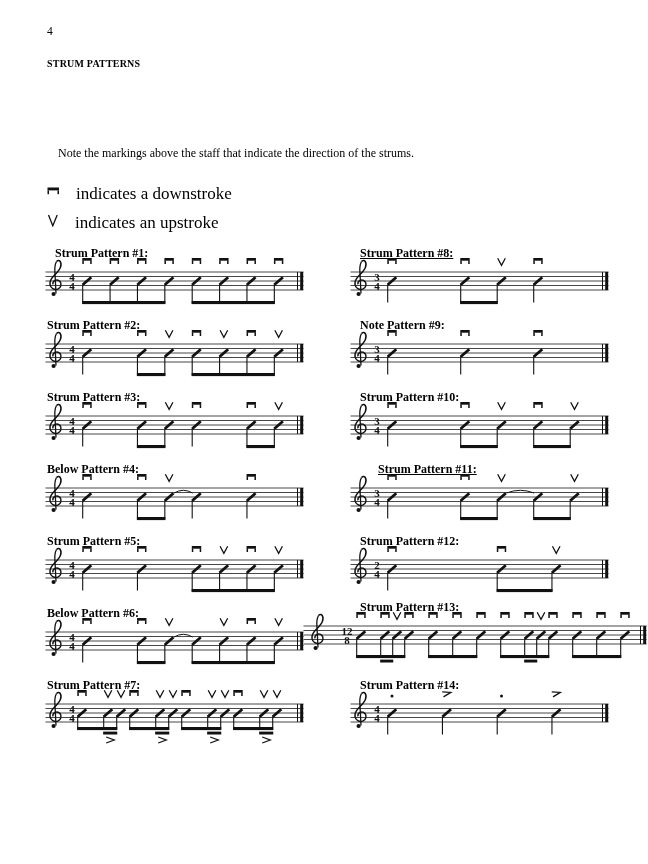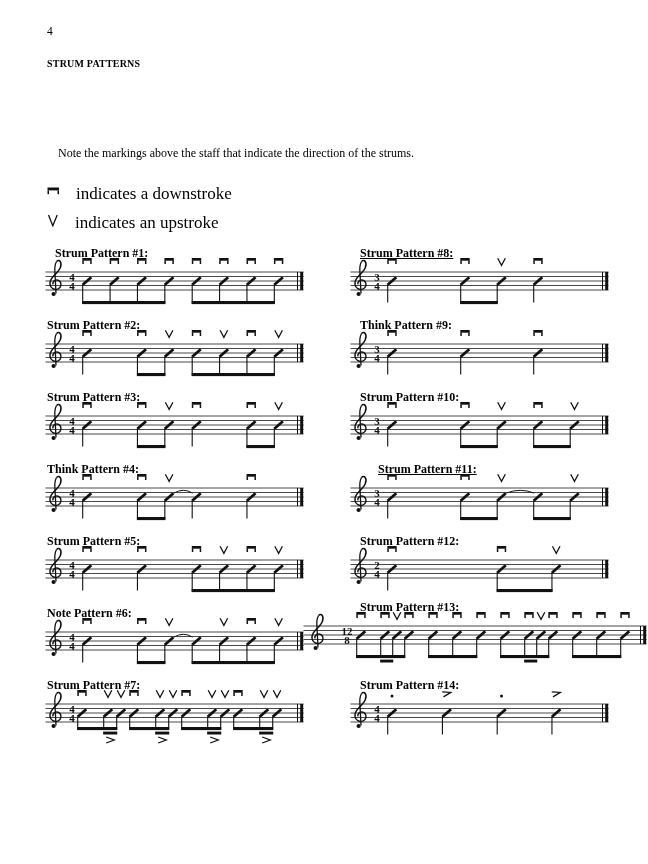--- a/index.html
+++ b/index.html
@@ -211,21 +211,21 @@
           <rect x="146.8" y="10" width="9.4" height="2.7" fill="#111111"></rect>
           <rect x="146.8" y="12.4" width="1.5" height="3.6" fill="#111111"></rect>
           <rect x="154.7" y="12.4" width="1.5" height="3.6" fill="#111111"></rect>
           <rect x="201.55" y="10" width="9.4" height="2.7" fill="#111111"></rect>
           <rect x="201.55" y="12.4" width="1.5" height="3.6" fill="#111111"></rect>
           <rect x="209.45" y="12.4" width="1.5" height="3.6" fill="#111111"></rect>
           <polyline points="229.825,10.2 233.625,17.4 237.425,10.2" fill="none" stroke="#111111" stroke-width="1.25"></polyline>
         </svg>
       </div>
       <div class="pattern-cell" style="left: 45px; top: 462px;">
-        <div class="pattern-label" style="left: 2px;">Think Pattern #4:</div>
+        <div class="pattern-label" style="left: 2px;">Below Pattern #4:</div>
         <svg class="staff-svg" width="260" height="76" viewBox="0 0 260 76" style="top: 2px;">
           <line x1="0.5" y1="24" x2="258.5" y2="24" stroke="#111111" stroke-width="0.9" opacity="0.85"></line>
           <line x1="0.5" y1="28.5" x2="258.5" y2="28.5" stroke="#111111" stroke-width="0.9" opacity="0.85"></line>
           <line x1="0.5" y1="33" x2="258.5" y2="33" stroke="#111111" stroke-width="0.9" opacity="0.85"></line>
           <line x1="0.5" y1="37.5" x2="258.5" y2="37.5" stroke="#111111" stroke-width="0.9" opacity="0.85"></line>
           <line x1="0.5" y1="42" x2="258.5" y2="42" stroke="#111111" stroke-width="0.9" opacity="0.85"></line>
           <line x1="252.5" y1="24" x2="252.5" y2="42" stroke="#111111" stroke-width="1"></line>
           <rect x="255.2" y="24" width="3" height="18" fill="#111111"></rect>
           <path d="M 11.5 13.5 C 14.5 10.5 17.2 14.5 15.4 19.5
                    C 13.9 23.6 8.3 27.5 6.1 31.3
@@ -304,21 +304,21 @@
           <rect x="146.8" y="12.4" width="1.5" height="3.6" fill="#111111"></rect>
           <rect x="154.7" y="12.4" width="1.5" height="3.6" fill="#111111"></rect>
           <polyline points="175.075,10.2 178.875,17.4 182.675,10.2" fill="none" stroke="#111111" stroke-width="1.25"></polyline>
           <rect x="201.55" y="10" width="9.4" height="2.7" fill="#111111"></rect>
           <rect x="201.55" y="12.4" width="1.5" height="3.6" fill="#111111"></rect>
           <rect x="209.45" y="12.4" width="1.5" height="3.6" fill="#111111"></rect>
           <polyline points="229.825,10.2 233.625,17.4 237.425,10.2" fill="none" stroke="#111111" stroke-width="1.25"></polyline>
         </svg>
       </div>
       <div class="pattern-cell" style="left: 45px; top: 606px;">
-        <div class="pattern-label" style="left: 2px;">Note Pattern #6:</div>
+        <div class="pattern-label" style="left: 2px;">Below Pattern #6:</div>
         <svg class="staff-svg" width="260" height="76" viewBox="0 0 260 76" style="top: 2px;">
           <line x1="0.5" y1="24" x2="258.5" y2="24" stroke="#111111" stroke-width="0.9" opacity="0.85"></line>
           <line x1="0.5" y1="28.5" x2="258.5" y2="28.5" stroke="#111111" stroke-width="0.9" opacity="0.85"></line>
           <line x1="0.5" y1="33" x2="258.5" y2="33" stroke="#111111" stroke-width="0.9" opacity="0.85"></line>
           <line x1="0.5" y1="37.5" x2="258.5" y2="37.5" stroke="#111111" stroke-width="0.9" opacity="0.85"></line>
           <line x1="0.5" y1="42" x2="258.5" y2="42" stroke="#111111" stroke-width="0.9" opacity="0.85"></line>
           <line x1="252.5" y1="24" x2="252.5" y2="42" stroke="#111111" stroke-width="1"></line>
           <rect x="255.2" y="24" width="3" height="18" fill="#111111"></rect>
           <path d="M 11.5 13.5 C 14.5 10.5 17.2 14.5 15.4 19.5
                    C 13.9 23.6 8.3 27.5 6.1 31.3
@@ -474,21 +474,21 @@
           <rect x="110.3" y="10" width="9.4" height="2.7" fill="#111111"></rect>
           <rect x="110.3" y="12.4" width="1.5" height="3.6" fill="#111111"></rect>
           <rect x="118.2" y="12.4" width="1.5" height="3.6" fill="#111111"></rect>
           <polyline points="147.7,10.2 151.5,17.4 155.3,10.2" fill="none" stroke="#111111" stroke-width="1.25"></polyline>
           <rect x="183.3" y="10" width="9.4" height="2.7" fill="#111111"></rect>
           <rect x="183.3" y="12.4" width="1.5" height="3.6" fill="#111111"></rect>
           <rect x="191.2" y="12.4" width="1.5" height="3.6" fill="#111111"></rect>
         </svg>
       </div>
       <div class="pattern-cell" style="left: 350px; top: 318px;">
-        <div class="pattern-label" style="left: 10px;">Think Pattern #9:</div>
+        <div class="pattern-label" style="left: 10px;">Note Pattern #9:</div>
         <svg class="staff-svg" width="260" height="76" viewBox="0 0 260 76" style="top: 2px;">
           <line x1="0.5" y1="24" x2="258.5" y2="24" stroke="#111111" stroke-width="0.9" opacity="0.85"></line>
           <line x1="0.5" y1="28.5" x2="258.5" y2="28.5" stroke="#111111" stroke-width="0.9" opacity="0.85"></line>
           <line x1="0.5" y1="33" x2="258.5" y2="33" stroke="#111111" stroke-width="0.9" opacity="0.85"></line>
           <line x1="0.5" y1="37.5" x2="258.5" y2="37.5" stroke="#111111" stroke-width="0.9" opacity="0.85"></line>
           <line x1="0.5" y1="42" x2="258.5" y2="42" stroke="#111111" stroke-width="0.9" opacity="0.85"></line>
           <line x1="252.5" y1="24" x2="252.5" y2="42" stroke="#111111" stroke-width="1"></line>
           <rect x="255.2" y="24" width="3" height="18" fill="#111111"></rect>
           <path d="M 11.5 13.5 C 14.5 10.5 17.2 14.5 15.4 19.5
                    C 13.9 23.6 8.3 27.5 6.1 31.3

